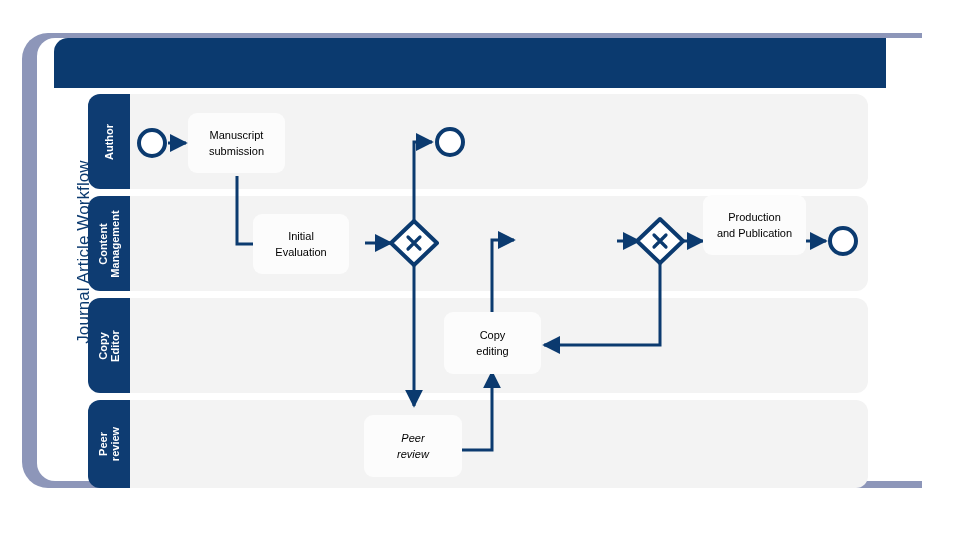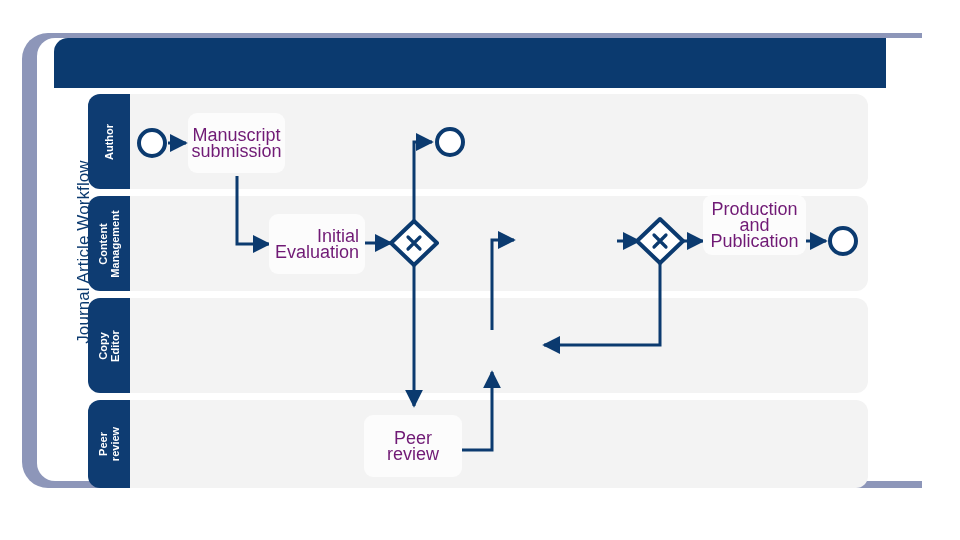--- a/index.html
+++ b/index.html
@@ -98,22 +98,22 @@
     height: 100%;
     background: #f3f3f3;
     border-radius: 0 12px 12px 0;
   }
 
   
   .task {
     position: absolute;
     background: #fcfcfc;
     border-radius: 9px;
-    color: #701a75;
-    font-size: 18px;
+    color: #000000;
+    font-size: 11px;
     line-height: 16px;
     display: flex;
     align-items: center;
     justify-content: center;
     text-align: center;
     white-space: pre-line;
     box-sizing: border-box;
   }
 
   
@@ -198,24 +198,26 @@
     </g>
     <g>
       <path d="M 660 219 L 683 241 L 660 263 L 637 241 Z" fill="#ffffff" stroke="#0b3a6f" stroke-width="4" stroke-linejoin="round"></path>
       <path d="M 654 235 L 666 247 M 666 235 L 654 247" stroke="#0b3a6f" stroke-width="3.2" stroke-linecap="round"></path>
     </g>
   </svg>
 
   <div class="task" style="left:188px;top:113px;width:97px;height:60px;">Manuscript
 submission</div>
 
-  <div class="task" style="left:269px;top:214px;width:96px;height:60px;text-align:right;">Initial
+  <div class="task" style="left:253px;top:214px;width:96px;height:60px;">Initial
 Evaluation</div>
 
 
   <div class="task" style="left:703px;top:195px;width:103px;height:60px;">Production
 and Publication</div>
 
-
-  <div class="task" style="left:364px;top:415px;width:98px;height:62px;">Peer
+  <div class="task" style="left:444px;top:312px;width:97px;height:62px;">Copy
+editing</div>
+
+  <div class="task" style="left:364px;top:415px;width:98px;height:62px;font-style:italic;">Peer
 review</div>
 
 </div>
 
 </body></html>

